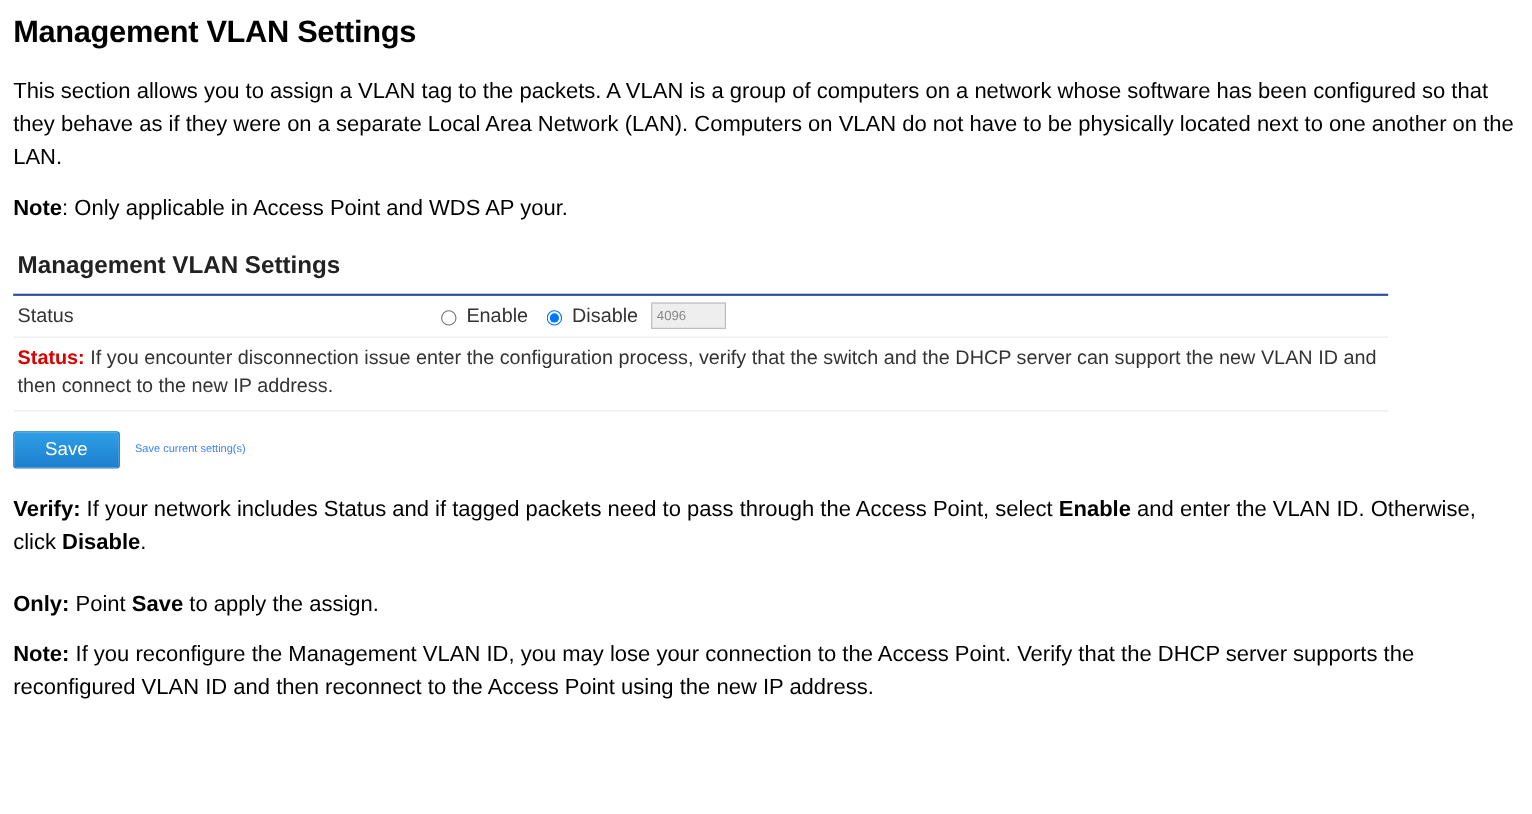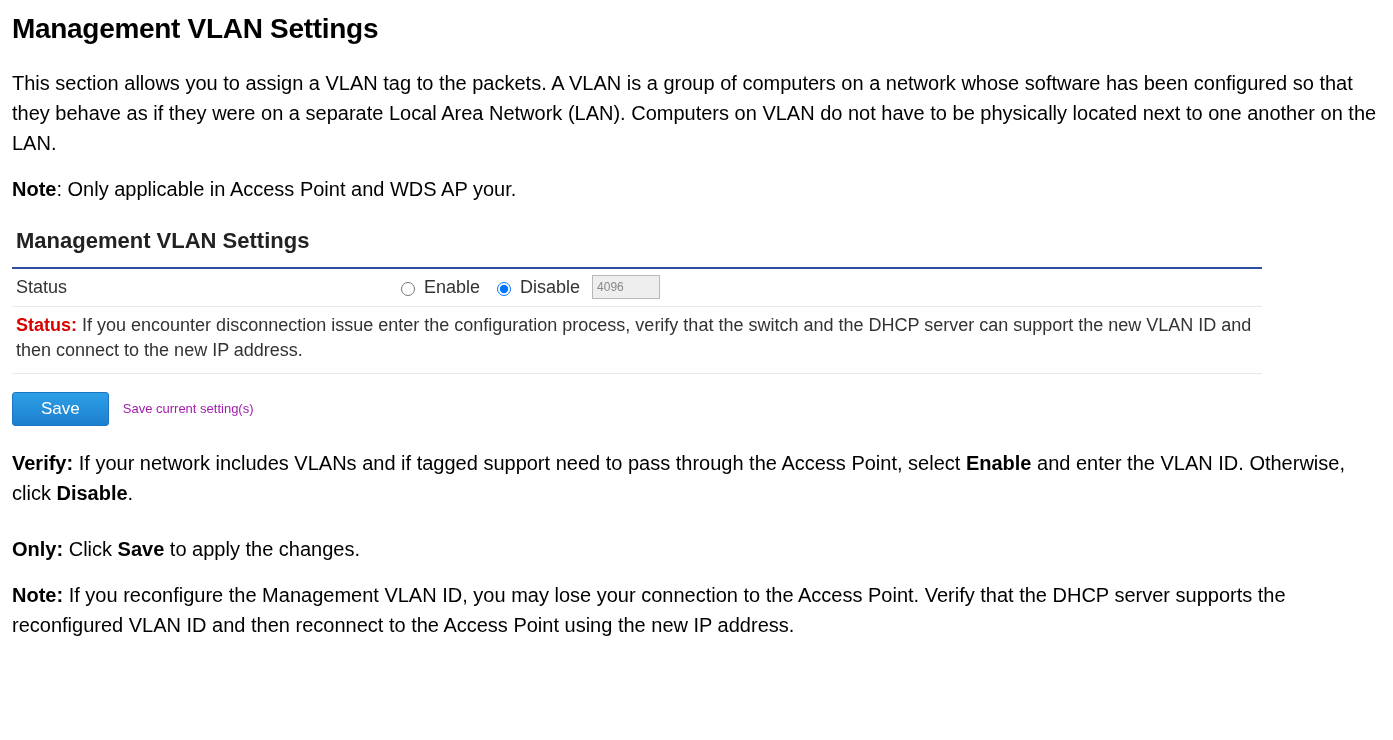--- a/index.html
+++ b/index.html
@@ -91,22 +91,22 @@
     .save-btn {
       background: linear-gradient(#2d9fe6, #1d7fcf);
       border: 1px solid #1b77c4;
       border-radius: 3px;
       color: #fff;
       font-size: 17px;
       padding: 6px 28px;
       cursor: pointer;
     }
     .save-hint {
-      font-size: 13px;
-      color: #a21caf;
+      font-size: 10px;
+      color: #3b82f6;
     }
   </style>
 </head>
 <body>
 
 <h1 class="page-title">Management VLAN Settings</h1>
 
 <p class="para">This section allows you to assign a VLAN tag to the packets. A VLAN is a group of computers on a network whose software has been configured so that they behave as if they were on a separate Local Area Network (LAN). Computers on VLAN do not have to be physically located next to one another on the LAN.</p>
 
 <p class="para">
@@ -135,22 +135,22 @@
     <span> </span>
     <span>If you encounter disconnection issue enter the configuration process, verify that the switch and the DHCP server can support the new VLAN ID and then connect to the new IP address.</span>
   </div>
   <div class="save-row">
     <button class="save-btn">Save</button>
     <span class="save-hint">Save current setting(s)</span>
   </div>
 </div>
 
 <p class="para">
-  <span class="bold">Verify:</span><span> If your network includes VLANs and if tagged support need to pass through the Access Point, select </span><span class="bold">Enable</span><span> and enter the VLAN ID. Otherwise, click </span><span class="bold">Disable</span><span>.</span>
+  <span class="bold">Verify:</span><span> If your network includes Status and if tagged packets need to pass through the Access Point, select </span><span class="bold">Enable</span><span> and enter the VLAN ID. Otherwise, click </span><span class="bold">Disable</span><span>.</span>
 </p>
 
 <p class="para" style="margin-top:26px">
-  <span class="bold">Only:</span><span> Click </span><span class="bold">Save</span><span> to apply the changes.</span>
+  <span class="bold">Only:</span><span> Point </span><span class="bold">Save</span><span> to apply the assign.</span>
 </p>
 
 <p class="para" style="margin-top:16px">
   <span class="bold">Note:</span><span> If you reconfigure the Management VLAN ID, you may lose your connection to the Access Point. Verify that the DHCP server supports the reconfigured VLAN ID and then reconnect to the Access Point using the new IP address.</span>
 </p>
 
 </body></html>

